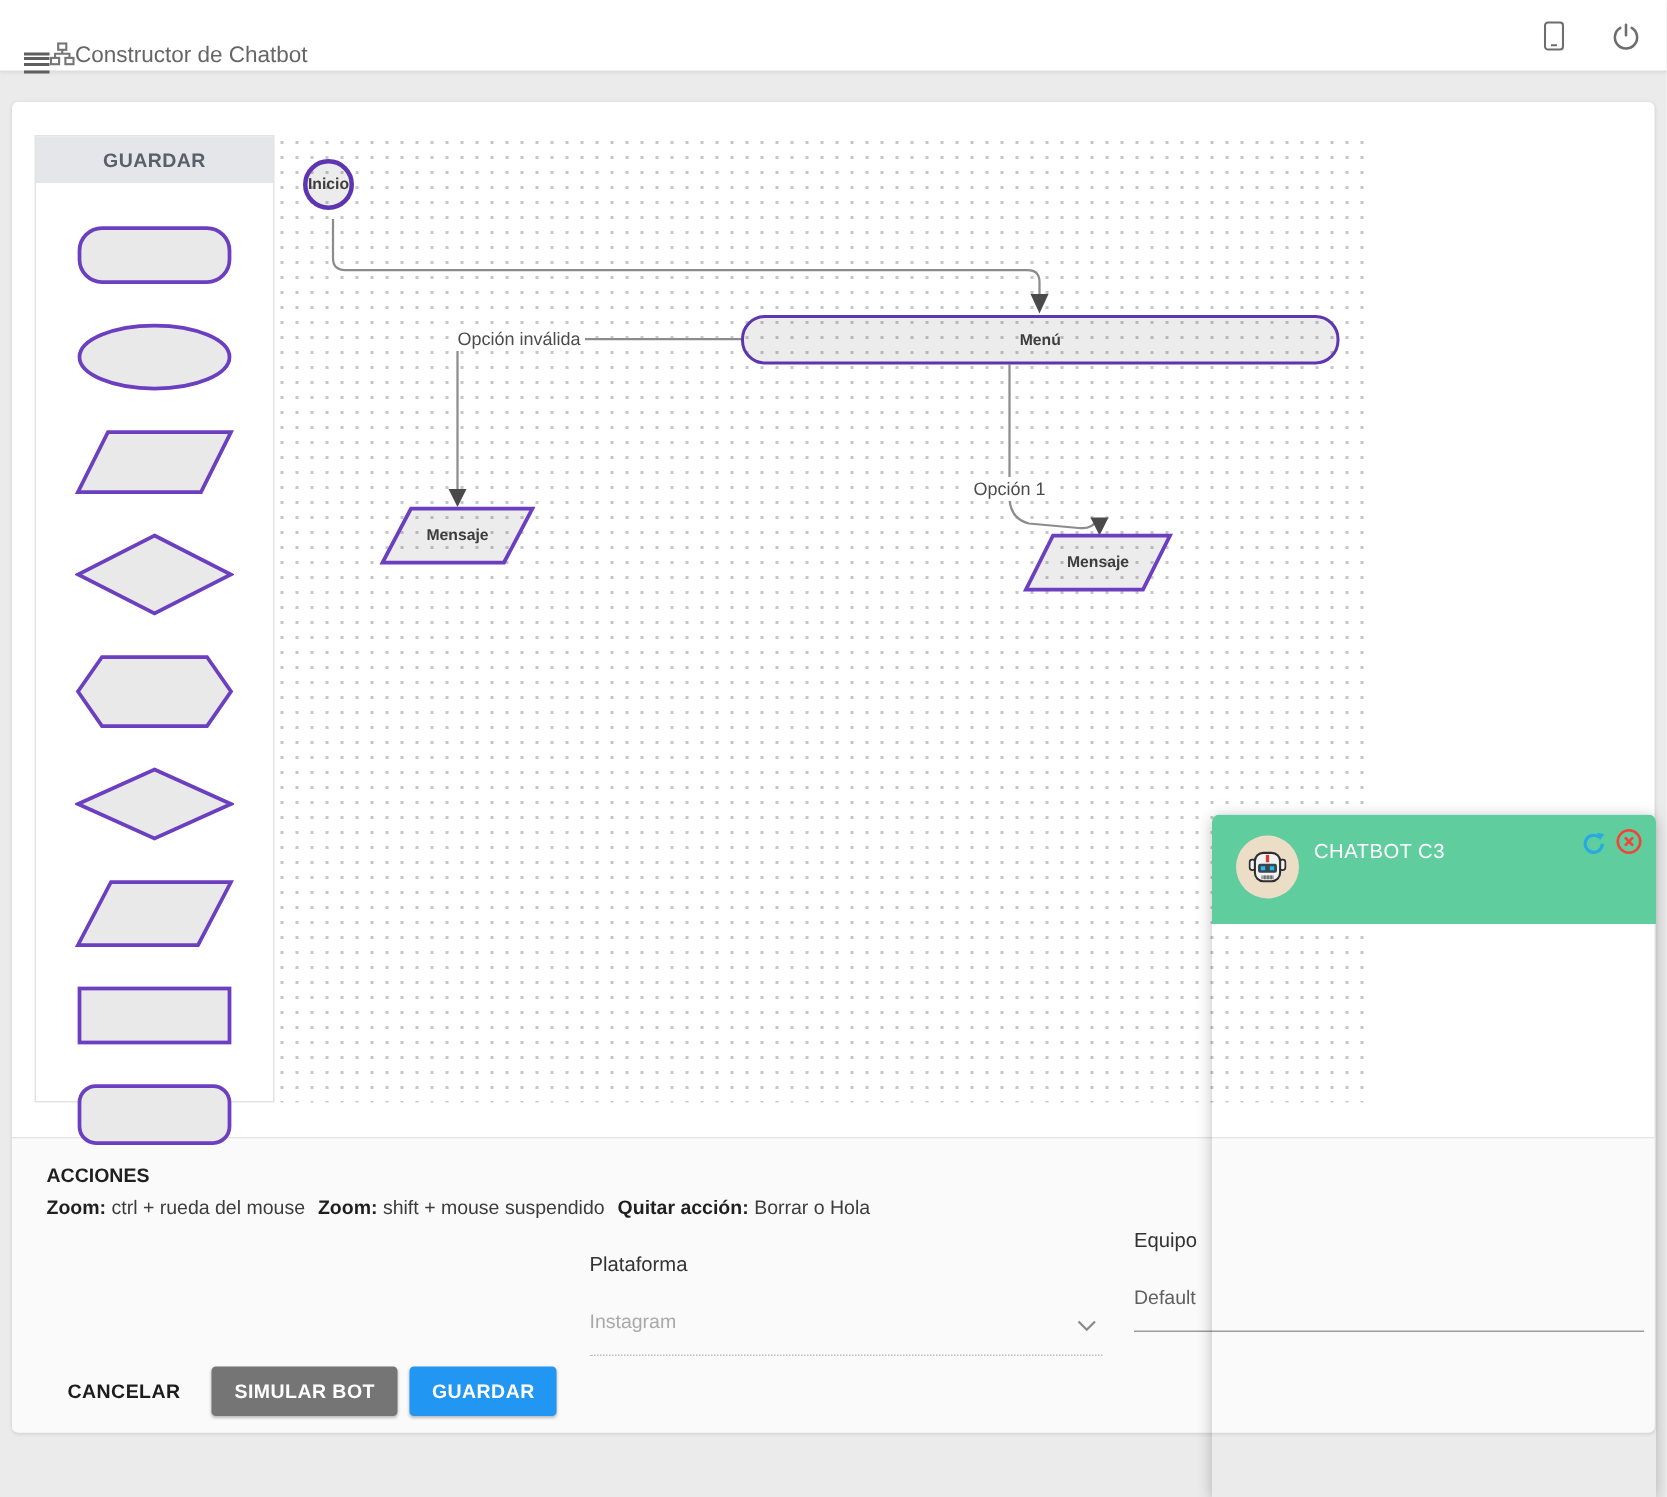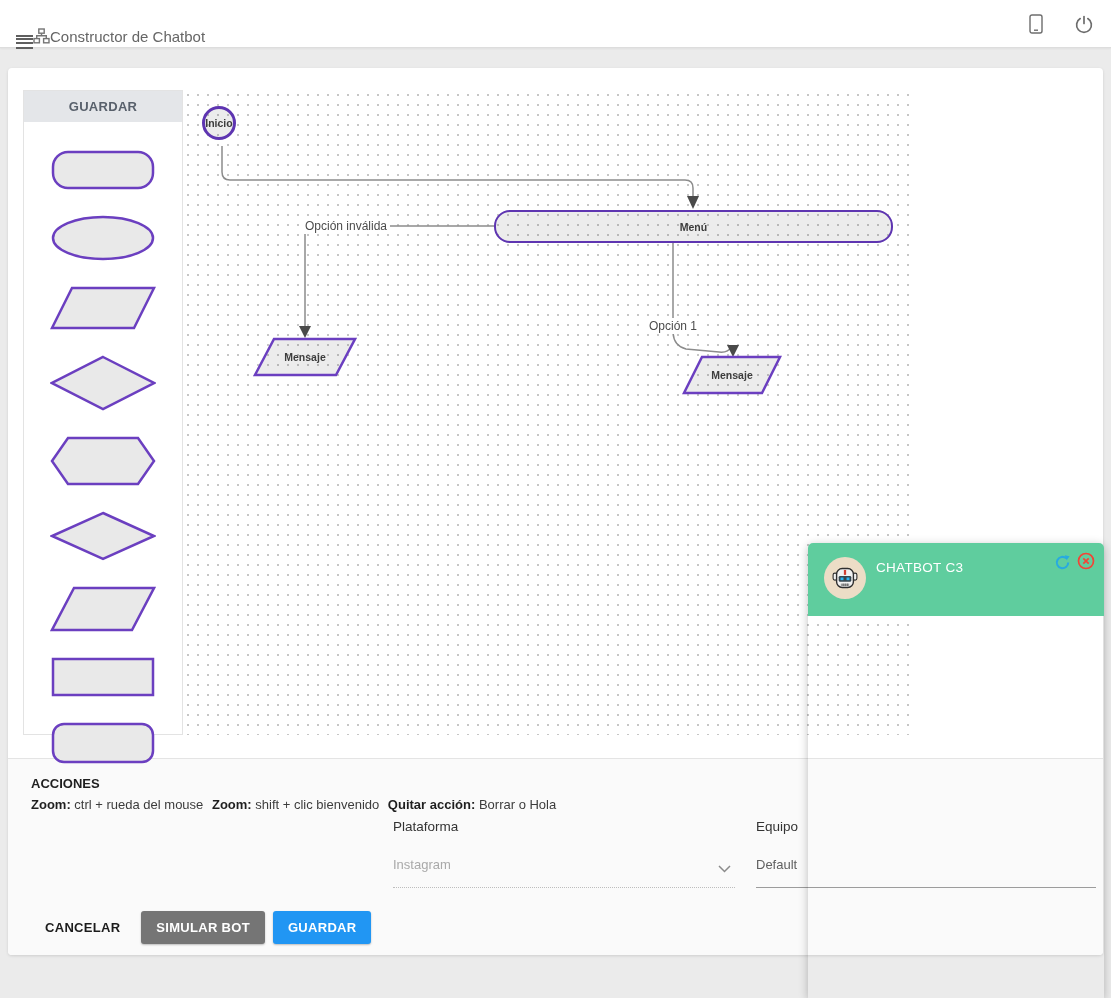--- a/index.html
+++ b/index.html
@@ -51,21 +51,21 @@
   .shortcuts-title { position:absolute; left:23px; top:17px; font-size:13px; font-weight:bold; color:#1f1f1f; }
   .shortcuts-line { position:absolute; left:23px; top:38px; font-size:13px; color:#3c3c3c; }
   .shortcuts-line b { color:#1f1f1f; }
   .shortcuts-line .sc-val { margin-right:5px;text-align:center; }
   .field { position:absolute; top:60px; }
   .field-label { font-size:13.5px; color:#333; position:absolute; top:0; left:0; }
   .field-value { position:absolute; top:38px; left:0; font-size:13px; color:#5f5f5f;
     width:100%; background:transparent; border:none; outline:none; font-family:inherit; }
   .f-nombre { left:23px; width:340px; height:80px; }
   .f-nombre .underline { position:absolute; top:68px; left:0; width:340px; border-top:1px solid #9c9c9c; }
-  .f-plata { left:385px; width:342px; height:80px; }
+  .f-plata { left:385px; width:342px; height:80px;margin-top:16px; }
   .f-plata .field-value { color:#a9a9a9; cursor:pointer; }
   .f-plata .underline { position:absolute; top:68px; left:0; width:342px; border-top:1px dotted #bdbdbd; }
   .f-plata .chevron { position:absolute; top:40px; right:4px; }
   .f-equipo { left:748px; width:340px; height:80px; }
   .f-equipo .underline { position:absolute; top:68px; left:0; width:340px; border-top:1px solid #9c9c9c; }
   .btn-row { position:absolute; left:26px; top:152px; display:flex; align-items:center; }
   .btn { font-family:inherit; font-size:13px; font-weight:bold; letter-spacing:.3px;
     border:none; border-radius:3px; cursor:pointer; padding:9px 15px; }
   .btn-text { background:transparent; color:#1c1c1c; margin-right:10px; padding:9px 11px; }
   .btn-gray { background:#757575; color:#fff; margin-right:8px; box-shadow:0 1px 2px rgba(0,0,0,.25); }
@@ -220,21 +220,21 @@
     <span class="edge-label" style="left:163px; top:136px;">Opción inválida</span>
     <span class="edge-label" style="left:490px; top:236px;">Opción 1</span>
   </div>
 
   <div class="bottom-panel">
     <div class="shortcuts-title">ACCIONES</div>
     <div class="shortcuts-line">
       <b>Zoom:</b>
       <span class="sc-val">ctrl + rueda del mouse</span>
       <b>Zoom:</b>
-      <span class="sc-val">shift + clic bienvenido</span>
+      <span class="sc-val">shift + mouse suspendido</span>
       <b>Quitar acción:</b>
       <span class="sc-val">Borrar o Hola</span>
     </div>
 
 
     <div class="field f-plata">
       <span class="field-label">Plataforma</span>
       <div class="field-value">Instagram</div>
       <span class="chevron">
         <svg width="13" height="8" viewBox="0 0 13 8" fill="none" stroke="#8a8a8a" stroke-width="1.5">

